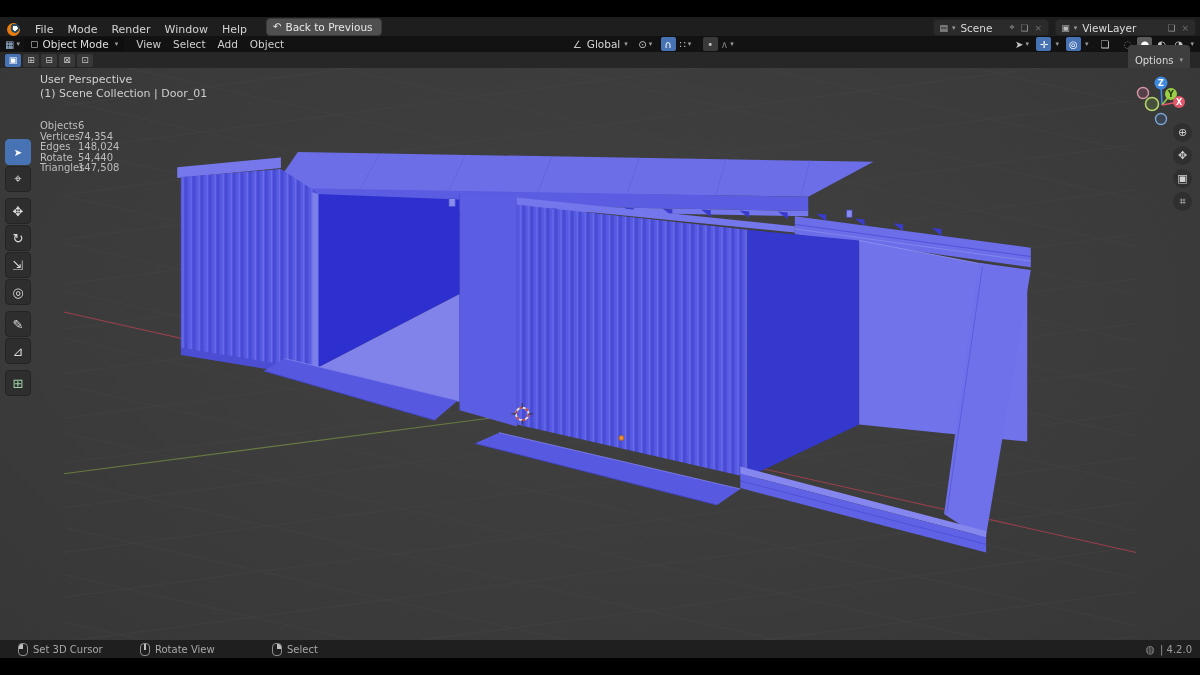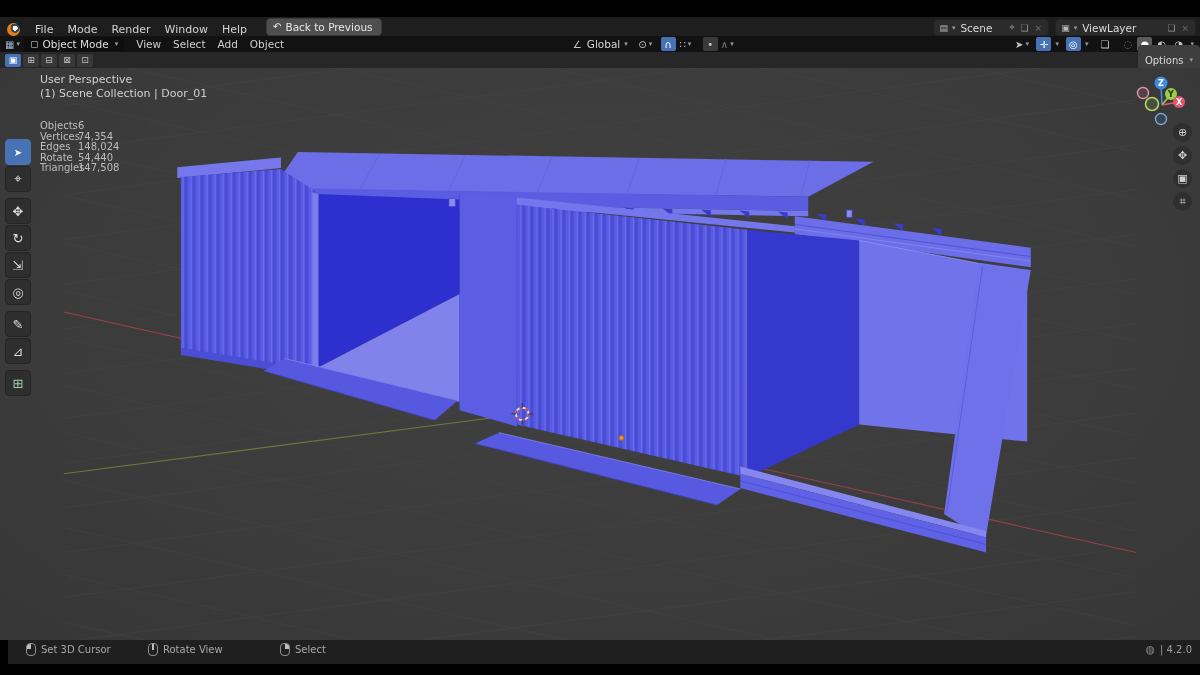--- a/index.html
+++ b/index.html
@@ -4,21 +4,21 @@
 <style>
   html,body{margin:0;padding:0}
   body{width:1200px;height:675px;background:#000;position:relative;overflow:hidden;
        font-family:"DejaVu Sans","Liberation Sans",sans-serif;color:#d2d2d2;-webkit-font-smoothing:antialiased}
   .abs{position:absolute}
   
   .topbar{left:0;right:0;top:17px;height:19px;background:#1e1e1e;display:flex;align-items:flex-end;font-size:11px}
   .vheader{left:0;right:0;top:36px;height:16px;background:#121212;display:flex;align-items:center;font-size:10.5px}
   .toolsettings{left:0;right:0;top:52px;height:16px;background:#272727;display:flex;align-items:center}
   .viewport{left:0;right:0;top:68px;height:572px;background:radial-gradient(ellipse at 50% 42%,#414141 0%,#3c3c3c 55%,#373737 100%);overflow:hidden}
-  .statusbar{left:8px;right:0;top:640px;height:24px;background:#1f1f1f;font-size:10px;color:#a8a8a8}
+  .statusbar{left:0;right:0;top:640px;height:18px;background:#1f1f1f;font-size:10px;color:#a8a8a8}
   
   .logo{width:13px;height:13px;border-radius:50%;margin:0 8px 0 7px;
         background:radial-gradient(circle at 62% 40%,#fff 0 2.5px,#2a4f63 2.6px 4.5px,#e87d0d 4.6px 100%)}
   .menu{padding:0 7px;color:#d2d2d2;border-radius:3px}
   .backbtn{margin-left:12px;background:#4f4f4f;border:1px solid #3a3a3a;border-radius:4px;color:#e8e8e8;
            padding:0 8px 1px 6px;font-size:10.5px;display:flex;align-items:center;gap:4px;height:15px}
   .spacer{flex:1}
   .idwidget{display:flex;align-items:center;background:#2b2b2b;border:1px solid #232323;border-radius:4px;
             height:15px;margin-right:6px;padding:0 3px;font-size:10.5px;color:#dadada}
   .idwidget .ic{color:#b9b9b9;font-size:9px;margin:0 2px}
@@ -32,21 +32,21 @@
   .hicon{display:inline-flex;align-items:center;justify-content:center;min-width:15px;height:14px;
          border-radius:2px;color:#c6c6c6;font-size:10px}
   .hicon.on{background:#4772b3;color:#fff}
   .hicon.dim{color:#7e7e7e}
   .solidbox{background:#5b5b5b;color:#fff;border-radius:2px}
   
   .selmode{width:16px;height:13px;display:flex;align-items:center;justify-content:center;font-size:9px;
            color:#c2c2c2;background:#383838;border-radius:2px;margin-left:2px}
   .selmode.on{background:#4772b3;color:#fff}
   .optbtn{background:#3e3e3e;border-radius:4px;height:31px;display:flex;align-items:center;gap:4px;
-          font-size:10px;color:#d8d8d8;padding:0 7px;}
+          font-size:10px;color:#d8d8d8;padding:0 7px;margin-right:10px}
   
   .lt{left:5px;top:71px;display:flex;flex-direction:column;gap:1px}
   .toolbtn{width:24px;height:24px;background:#2e2e2e;border:1px solid #242424;border-radius:4px;color:#dcdcdc;
            display:flex;align-items:center;justify-content:center;font-size:13px}
   .toolbtn.active{background:#4772b3;border-color:#4772b3;color:#fff}
   .gap6{margin-top:5px}
   
   .vpinfo{left:40px;top:5px;font-size:11px;color:#cfcfcf;line-height:14px}
   .stats{margin-top:20px;font-size:10px;color:#bdbdbd;line-height:10.6px}
   .stats .row{display:flex}

